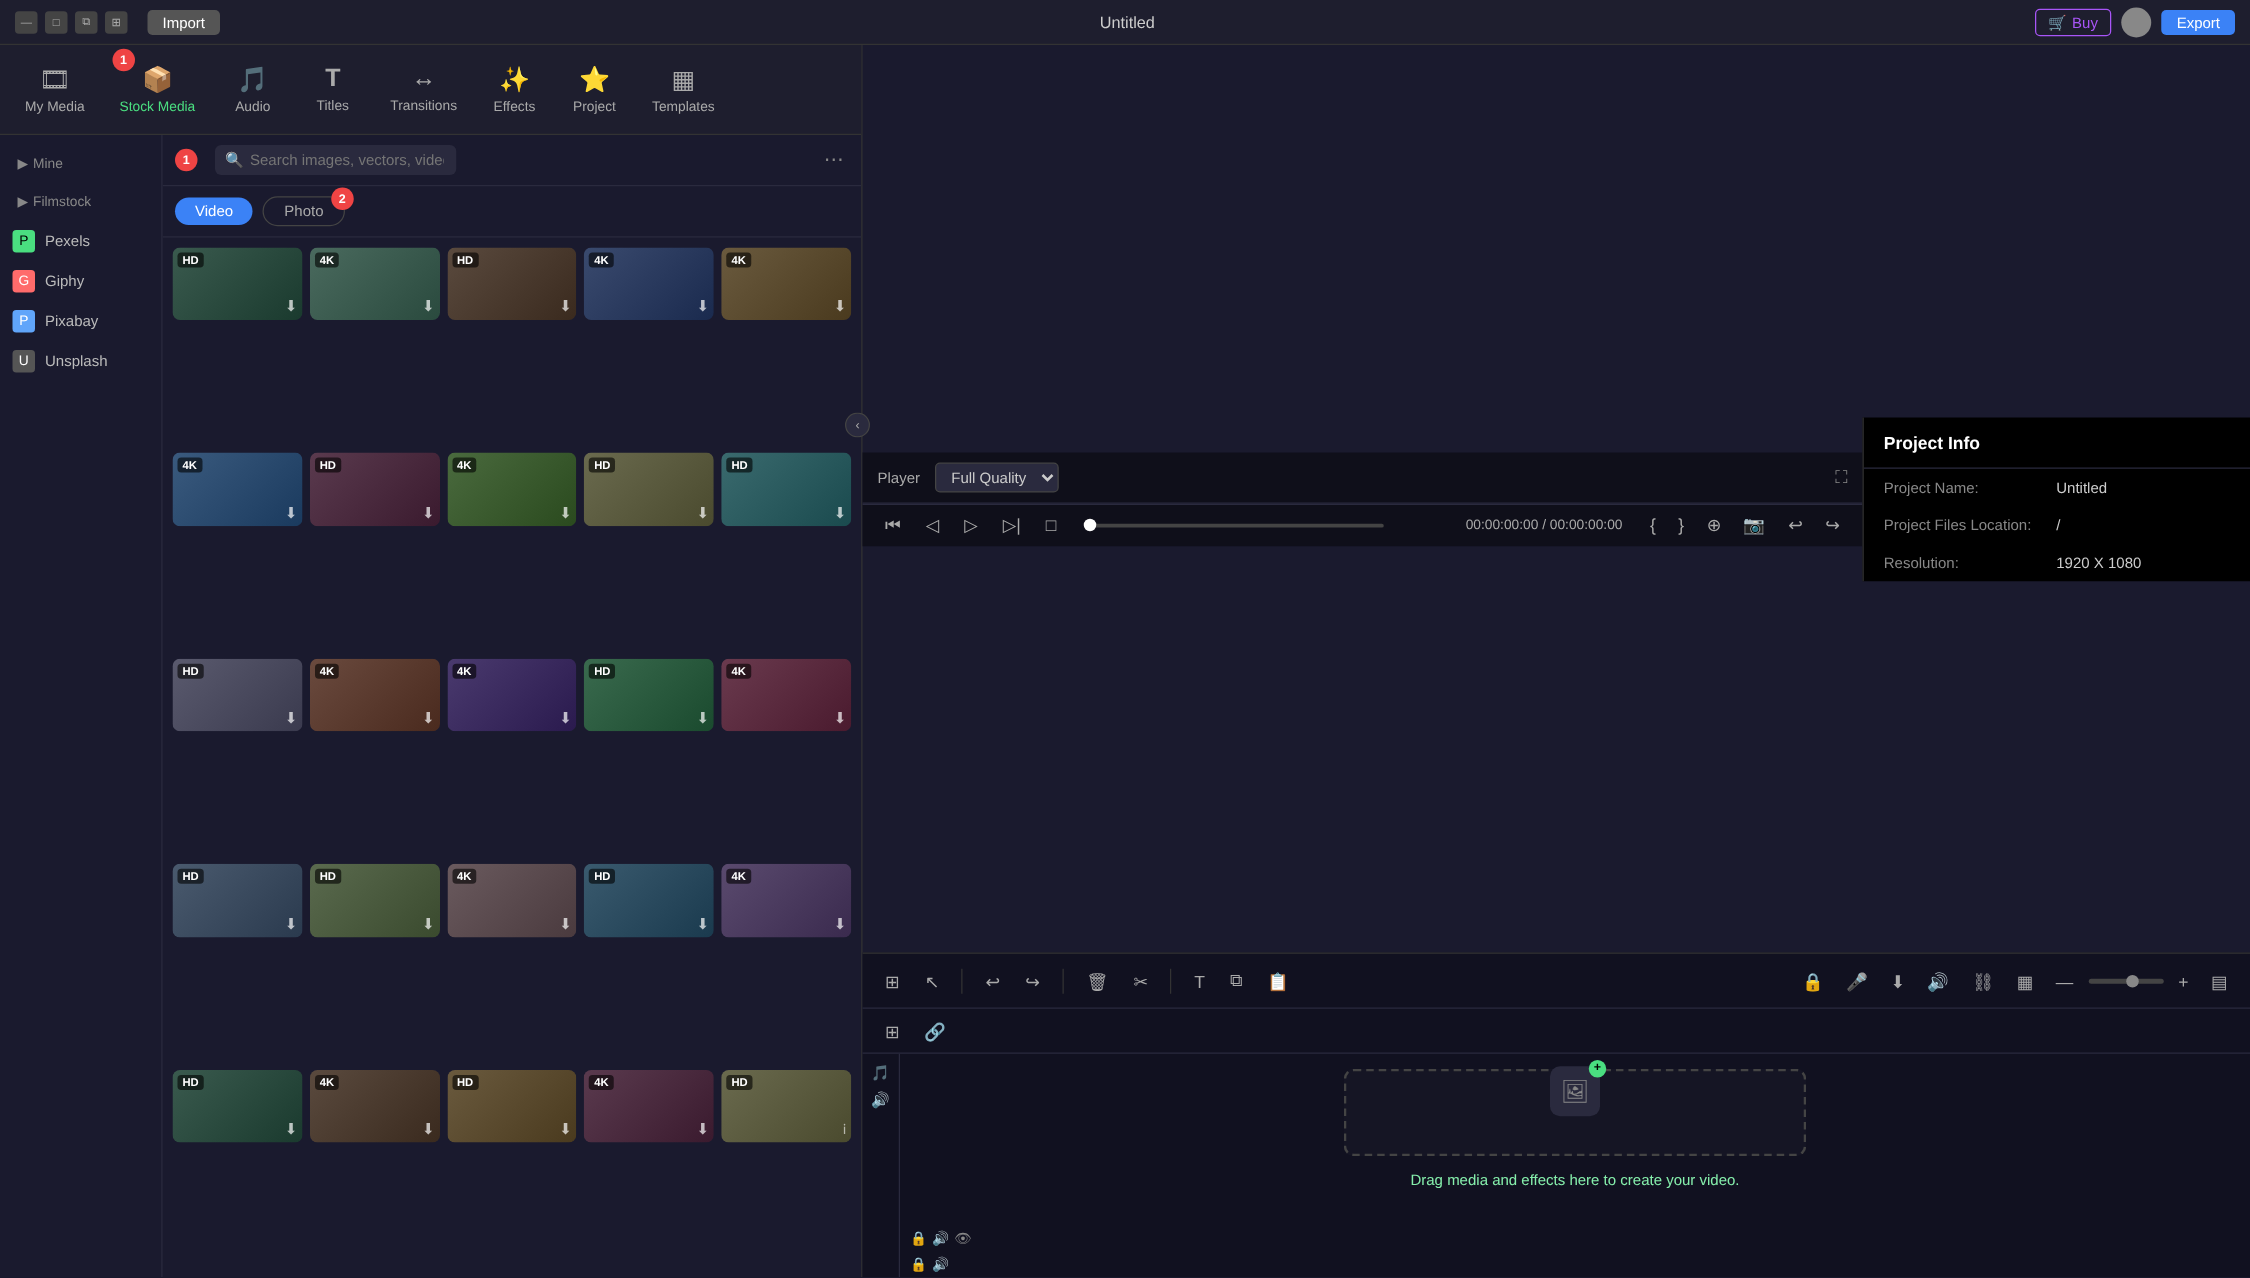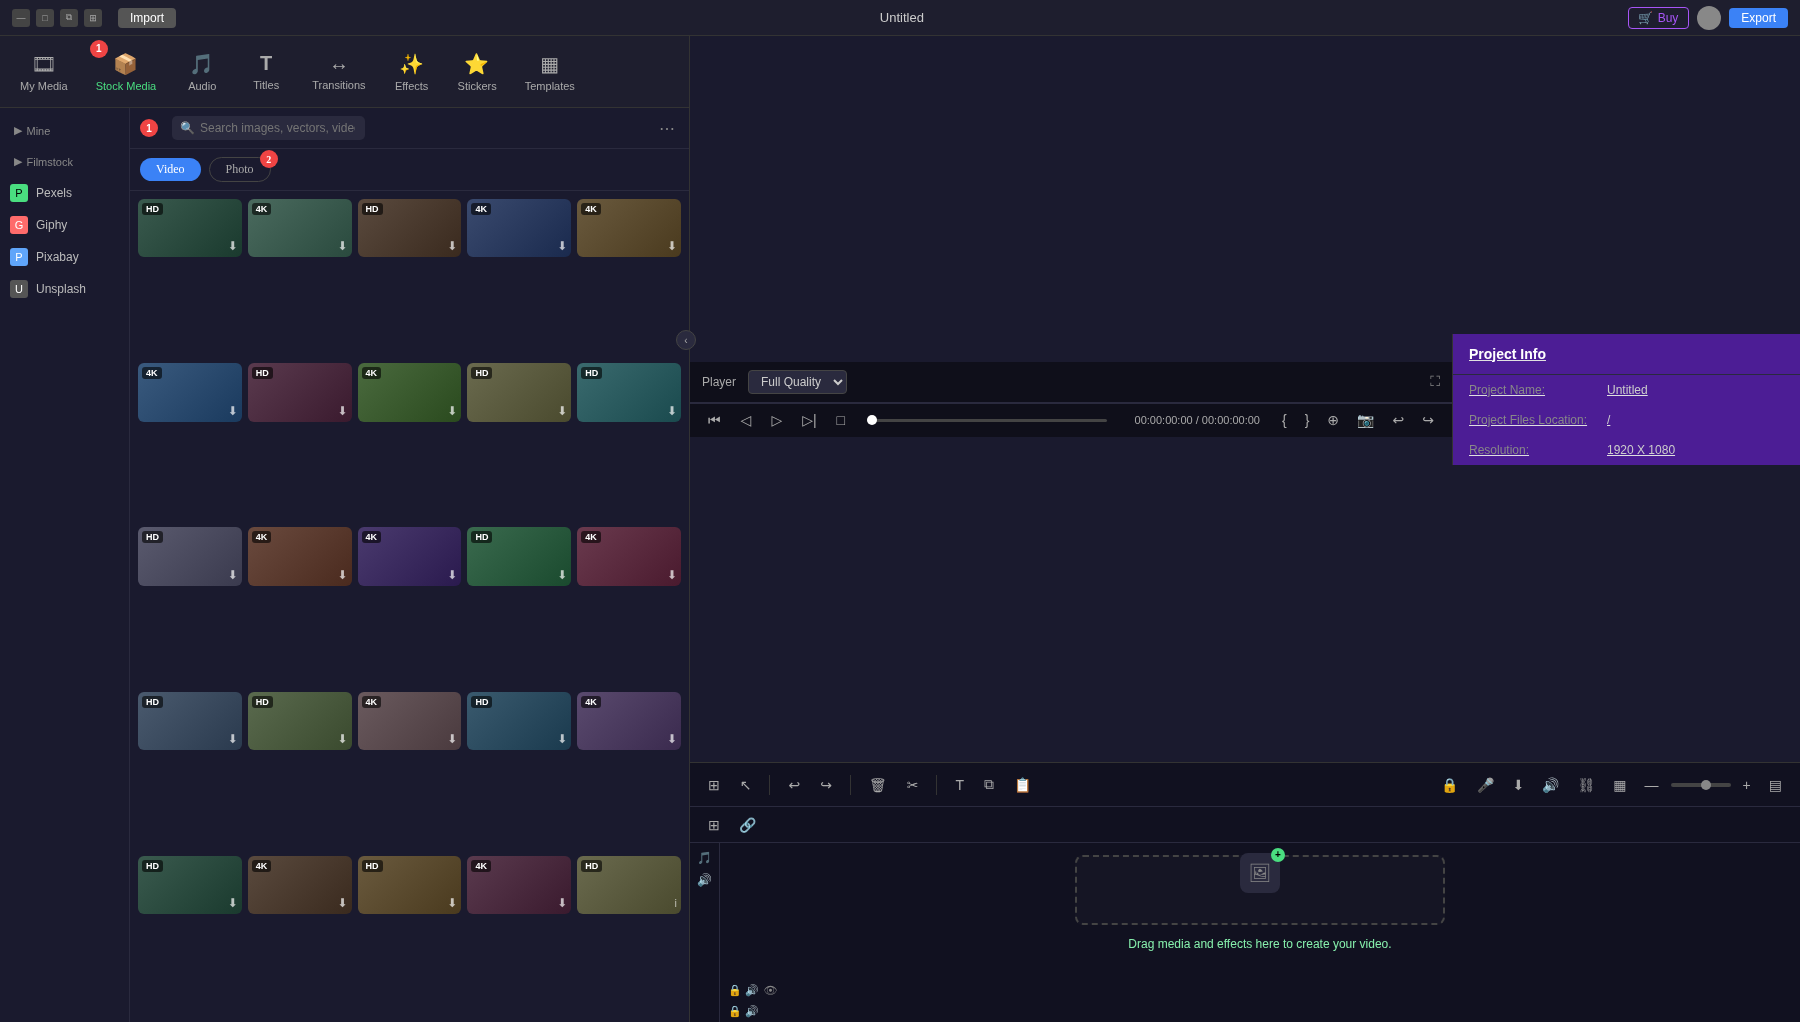--- a/index.html
+++ b/index.html
@@ -46,21 +46,21 @@
 
     
     .content-area { flex: 1; display: flex; flex-direction: column; overflow: hidden; }
     .search-bar { display: flex; align-items: center; padding: 8px 10px; gap: 8px; border-bottom: 1px solid #2a2a3e; }
     .search-input { flex: 1; background: #2a2a3e; border: none; border-radius: 5px; padding: 5px 10px 5px 28px; color: #ccc; font-size: 12px; outline: none; }
     .search-wrap { position: relative; flex: 1; }
     .search-icon-pos { position: absolute; left: 8px; top: 50%; transform: translateY(-50%); color: #888; font-size: 12px; }
     .search-more { color: #888; cursor: pointer; font-size: 16px; padding: 0 4px; }
 
     .filter-tabs { display: flex; gap: 8px; padding: 8px 10px; border-bottom: 1px solid #2a2a3e; align-items: center; }
-    .filter-btn { padding: 4px 16px; border-radius: 20px; border: none; cursor: pointer; font-size: 12px; font-family: Liberation Serif, serif; }
+    .filter-btn { padding: 4px 16px; border-radius: 20px; border: none; cursor: pointer; font-size: 12px; }
     .filter-btn.active { background: #3b82f6; color: #fff; }
     .filter-btn.inactive { background: transparent; color: #aaa; border: 1px solid #444; }
 
     
     .media-grid { flex: 1; overflow-y: auto; padding: 8px; display: grid; grid-template-columns: repeat(5, 1fr); gap: 6px; }
     .media-thumb { position: relative; border-radius: 6px; overflow: hidden; background: #0c4a6e; cursor: pointer; aspect-ratio: 16/9; }
     .media-thumb-bg { width: 100%; height: 100%; background: linear-gradient(135deg, #2a4a3e 0%, #1a2a2e 100%); display: flex; align-items: center; justify-content: center; }
     .quality-badge { position: absolute; top: 4px; left: 4px; background: rgba(0,0,0,0.6); color: #fff; font-size: 9px; padding: 1px 4px; border-radius: 3px; font-weight: bold; }
     .download-icon { position: absolute; bottom: 4px; right: 4px; color: rgba(255,255,255,0.7); font-size: 12px; cursor: pointer; }
     .thumb-color-1 { background: linear-gradient(135deg, #3a5a4e, #1a3a2e); }
@@ -105,21 +105,21 @@
 
     .preview-controls { display: flex; align-items: center; padding: 6px 12px; gap: 8px; border-top: 1px solid #2a2a3e; }
     .ctrl-btn { color: #aaa; cursor: pointer; font-size: 14px; background: none; border: none; padding: 2px 6px; }
     .time-display { color: #aaa; font-size: 11px; margin-left: auto; }
     .ctrl-icons-right { display: flex; gap: 6px; margin-left: 8px; }
 
     .playhead { width: 240px; height: 3px; background: #444; border-radius: 2px; position: relative; margin: 0 8px; }
     .playhead-dot { width: 10px; height: 10px; border-radius: 50%; background: #fff; position: absolute; left: 0; top: -3.5px; }
 
     
-    .right-panel { width: 348px; background: #4c1d95; border-left: 1px solid #333; display: flex; flex-direction: column; text-decoration: underline; }
+    .right-panel { width: 310px; background: #000000; border-left: 1px solid #333; display: flex; flex-direction: column; }
     .project-info-header { padding: 12px 16px; font-size: 14px; font-weight: 600; color: #fff; border-bottom: 1px solid #2a2a3e; }
     .project-info-row { display: flex; padding: 8px 16px; gap: 8px; }
     .project-info-label { color: #888; font-size: 12px; min-width: 130px; }
     .project-info-value { color: #ccc; font-size: 12px; }
 
     
     .timeline { background: #111120; border-top: 1px solid #333; height: 260px; display: flex; flex-direction: column; }
     .timeline-toolbar { display: flex; align-items: center; padding: 6px 12px; gap: 8px; border-bottom: 1px solid #2a2a3e; height: 44px; }
     .tl-btn { color: #aaa; cursor: pointer; font-size: 14px; background: none; border: none; padding: 2px 6px; }
     .tl-separator { width: 1px; height: 20px; background: #333; margin: 0 4px; }
@@ -194,21 +194,21 @@
       <div class="nav-tab">
         <span class="tab-icon">↔</span>
         <span class="nav-tab-label">Transitions</span>
       </div>
       <div class="nav-tab">
         <span class="tab-icon">✨</span>
         <span class="nav-tab-label">Effects</span>
       </div>
       <div class="nav-tab">
         <span class="tab-icon">⭐</span>
-        <span class="nav-tab-label">Stickers</span>
+        <span class="nav-tab-label">Project</span>
       </div>
       <div class="nav-tab">
         <span class="tab-icon">▦</span>
         <span class="nav-tab-label">Templates</span>
       </div>
     </div>
 
     <div class="panel-body">
 
       <div class="sidebar">

